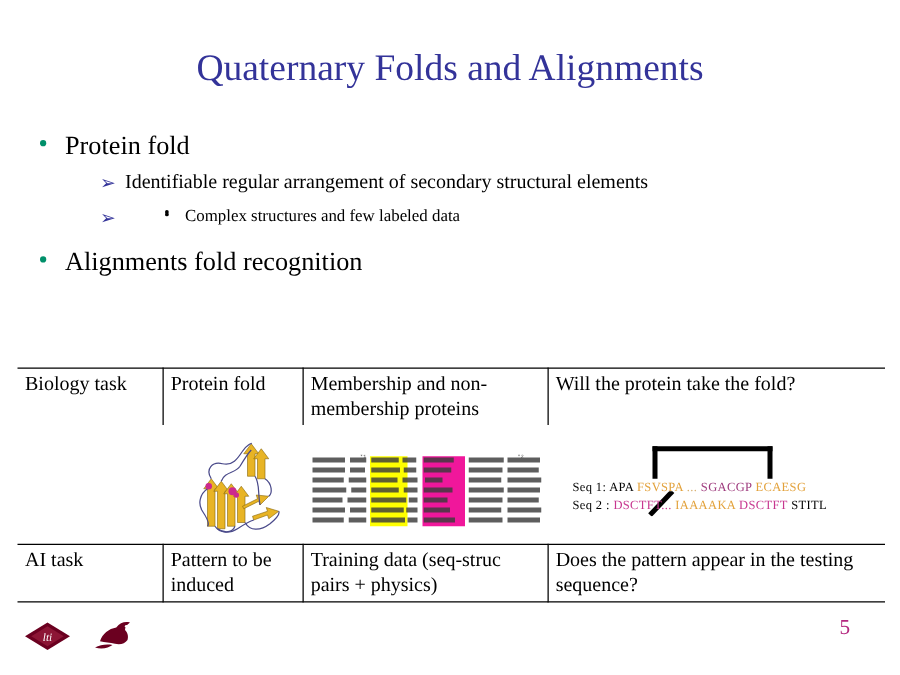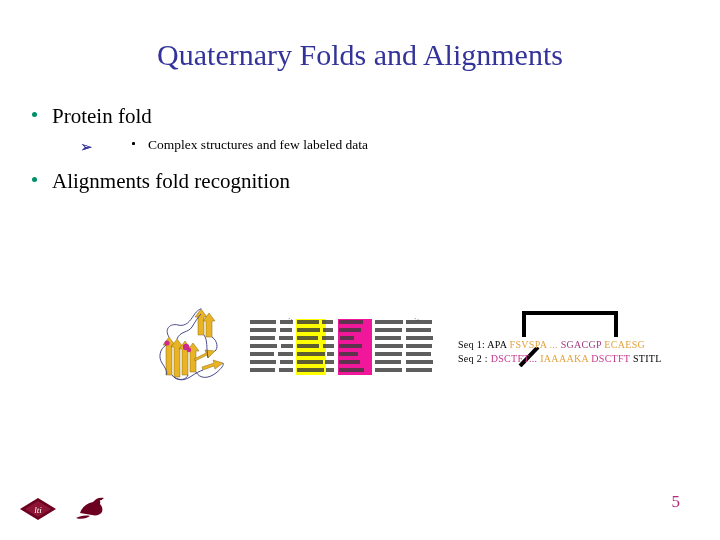--- a/index.html
+++ b/index.html
@@ -254,20 +254,21 @@
 
 <div class="body-area">
 
   <div class="lvl1">
     <span class="dot"></span>
     <span>Protein fold</span>
   </div>
 
   <div class="lvl2">
     <span class="arrow">➢</span>
+    <span>Identifiable regular arrangement of secondary structural elements</span>
   </div>
 
   <div class="lvl3">
     <span class="dot3"></span>
   </div>
 
   <div class="lvl2">
     <span class="arrow">➢</span>
   </div>
 
@@ -285,20 +286,26 @@
 
 <table class="tbl">
   <colgroup>
     <col class="col1">
       <col class="col2">
       <col class="col3">
       <col class="col4">
   </colgroup>
 
   <tbody>
+      <tr class="row-head">
+    <td class="c1 cell-head">Biology task</td>
+    <td class="c2 cell-head">Protein fold</td>
+    <td class="c3 cell-head">Membership and non-membership proteins</td>
+    <td class="c4 cell-head">Will the protein take the fold?</td>
+  </tr>
 
   <tr class="row-media">
     <td class="c1 media-cell">&nbsp;</td>
 
     <td class="c2 media-cell">
       <div class="protein-fig">
         <svg width="104" height="84" viewBox="0 0 104 84" xmlns="http://www.w3.org/2000/svg">
           <g fill="none" stroke="#3f3f7a" stroke-width="0.7">
 
             <g fill="#e8b425" stroke="#8a6a10" stroke-width="0.5">
@@ -425,20 +432,26 @@
           <span class="s-black">Seq 2 :</span>
           <span class="s-magenta">DSCTFT...</span>
           <span class="s-orange">IAAAAKA</span>
           <span class="s-magenta">DSCTFT</span>
           <span class="s-black">STITL</span>
         </div>
       </div>
     </td>
   </tr>
 
+  <tr class="row-bot">
+    <td class="c1">AI task</td>
+    <td class="c2">Pattern to be induced</td>
+    <td class="c3">Training data (seq-struc pairs + physics)</td>
+    <td class="c4">Does the pattern appear in the testing sequence?</td>
+  </tr>
 </tbody>
   </table>
 
 <div class="footer-logos">
 
   <svg class="lti-mark" width="40" height="26" viewBox="0 0 40 26">
     <polygon points="20,2 38,13 20,24 2,13" fill="#6b0020"></polygon>
     <polygon points="20,5 33,13 20,21 7,13" fill="#8c1535"></polygon>
     <text x="20" y="17" font-family="Liberation Serif, serif" font-size="9" fill="#ffffff" text-anchor="middle" font-style="italic">lti</text>
   </svg>

